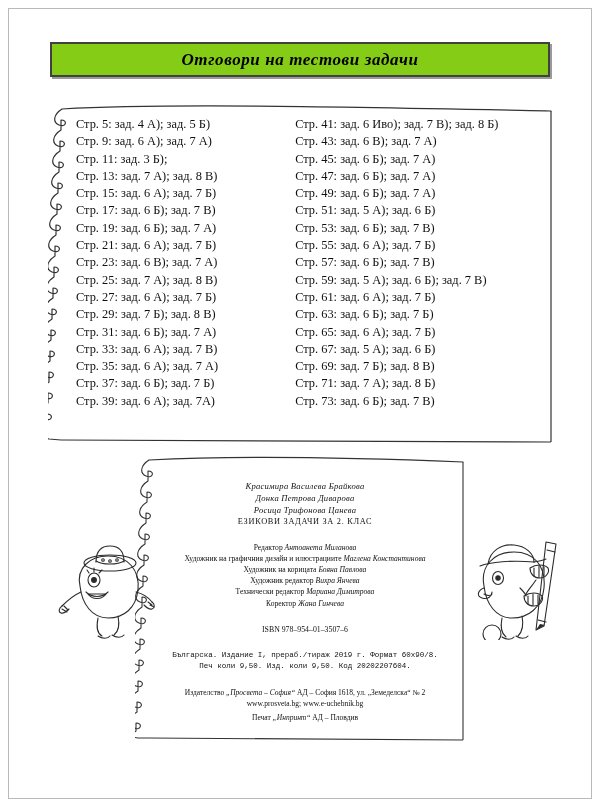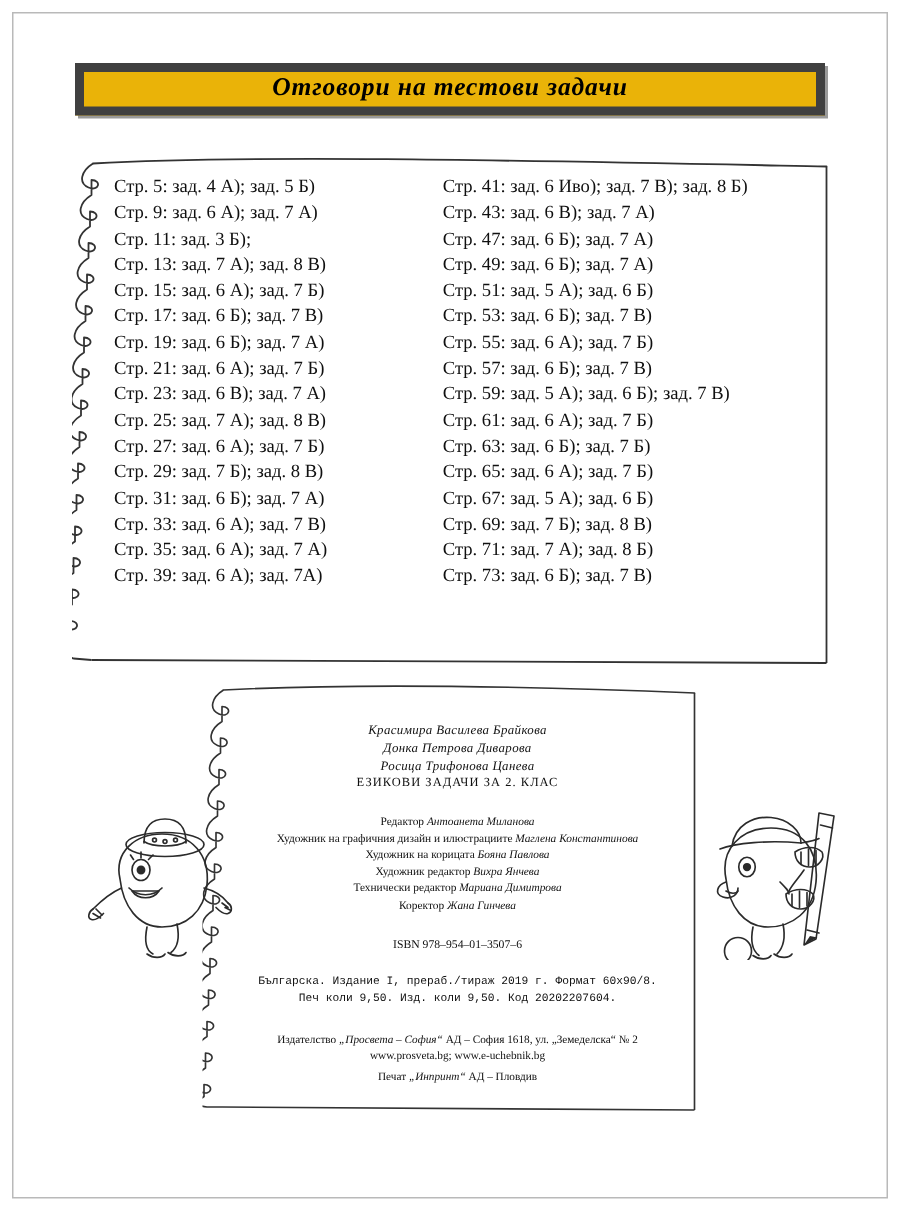--- a/index.html
+++ b/index.html
@@ -33,26 +33,26 @@
     pointer-events: none;
   }
 
   
   #title-banner {
     position: absolute;
     left: 50px;
     top: 42px;
     width: 500px;
     height: 35px;
-    background: #eab308;
-    border: 6px solid #404040;
+    background: #84cc16;
+    border: 2px solid #404040;
     box-shadow: 2px 2px 0 #9a9a9a;
     box-sizing: border-box;
     display: flex;
-    align-items: flex-start;
+    align-items: center;
     justify-content: center;
   }
   #title-banner .title-text {
     font-family: "Liberation Serif", "DejaVu Serif", serif;
     font-style: italic;
     font-weight: bold;
     font-size: 17px;
     letter-spacing: 0.6px;
     color: #000;
     white-space: nowrap;
@@ -260,25 +260,27 @@
             <div class="answer-line">Стр. 17: зад. 6 Б); зад. 7 В)</div>
             <div class="answer-line">Стр. 19: зад. 6 Б); зад. 7 А)</div>
             <div class="answer-line">Стр. 21: зад. 6 А); зад. 7 Б)</div>
             <div class="answer-line">Стр. 23: зад. 6 В); зад. 7 А)</div>
             <div class="answer-line">Стр. 25: зад. 7 А); зад. 8 В)</div>
             <div class="answer-line">Стр. 27: зад. 6 А); зад. 7 Б)</div>
             <div class="answer-line">Стр. 29: зад. 7 Б); зад. 8 В)</div>
             <div class="answer-line">Стр. 31: зад. 6 Б); зад. 7 А)</div>
             <div class="answer-line">Стр. 33: зад. 6 А); зад. 7 В)</div>
             <div class="answer-line">Стр. 35: зад. 6 А); зад. 7 А)</div>
+            <div class="answer-line">Стр. 37: зад. 6 Б); зад. 7 Б)</div>
             <div class="answer-line">Стр. 39: зад. 6 А); зад. 7А)</div>
           </div>
         <div class="answer-col" id="col-right">
             <div class="answer-line">Стр. 41: зад. 6 Иво); зад. 7 В); зад. 8 Б)</div>
             <div class="answer-line">Стр. 43: зад. 6 В); зад. 7 А)</div>
+            <div class="answer-line">Стр. 45: зад. 6 Б); зад. 7 А)</div>
             <div class="answer-line">Стр. 47: зад. 6 Б); зад. 7 А)</div>
             <div class="answer-line">Стр. 49: зад. 6 Б); зад. 7 А)</div>
             <div class="answer-line">Стр. 51: зад. 5 А); зад. 6 Б)</div>
             <div class="answer-line">Стр. 53: зад. 6 Б); зад. 7 В)</div>
             <div class="answer-line">Стр. 55: зад. 6 А); зад. 7 Б)</div>
             <div class="answer-line">Стр. 57: зад. 6 Б); зад. 7 В)</div>
             <div class="answer-line">Стр. 59: зад. 5 А); зад. 6 Б); зад. 7 В)</div>
             <div class="answer-line">Стр. 61: зад. 6 А); зад. 7 Б)</div>
             <div class="answer-line">Стр. 63: зад. 6 Б); зад. 7 Б)</div>
             <div class="answer-line">Стр. 65: зад. 6 А); зад. 7 Б)</div>

